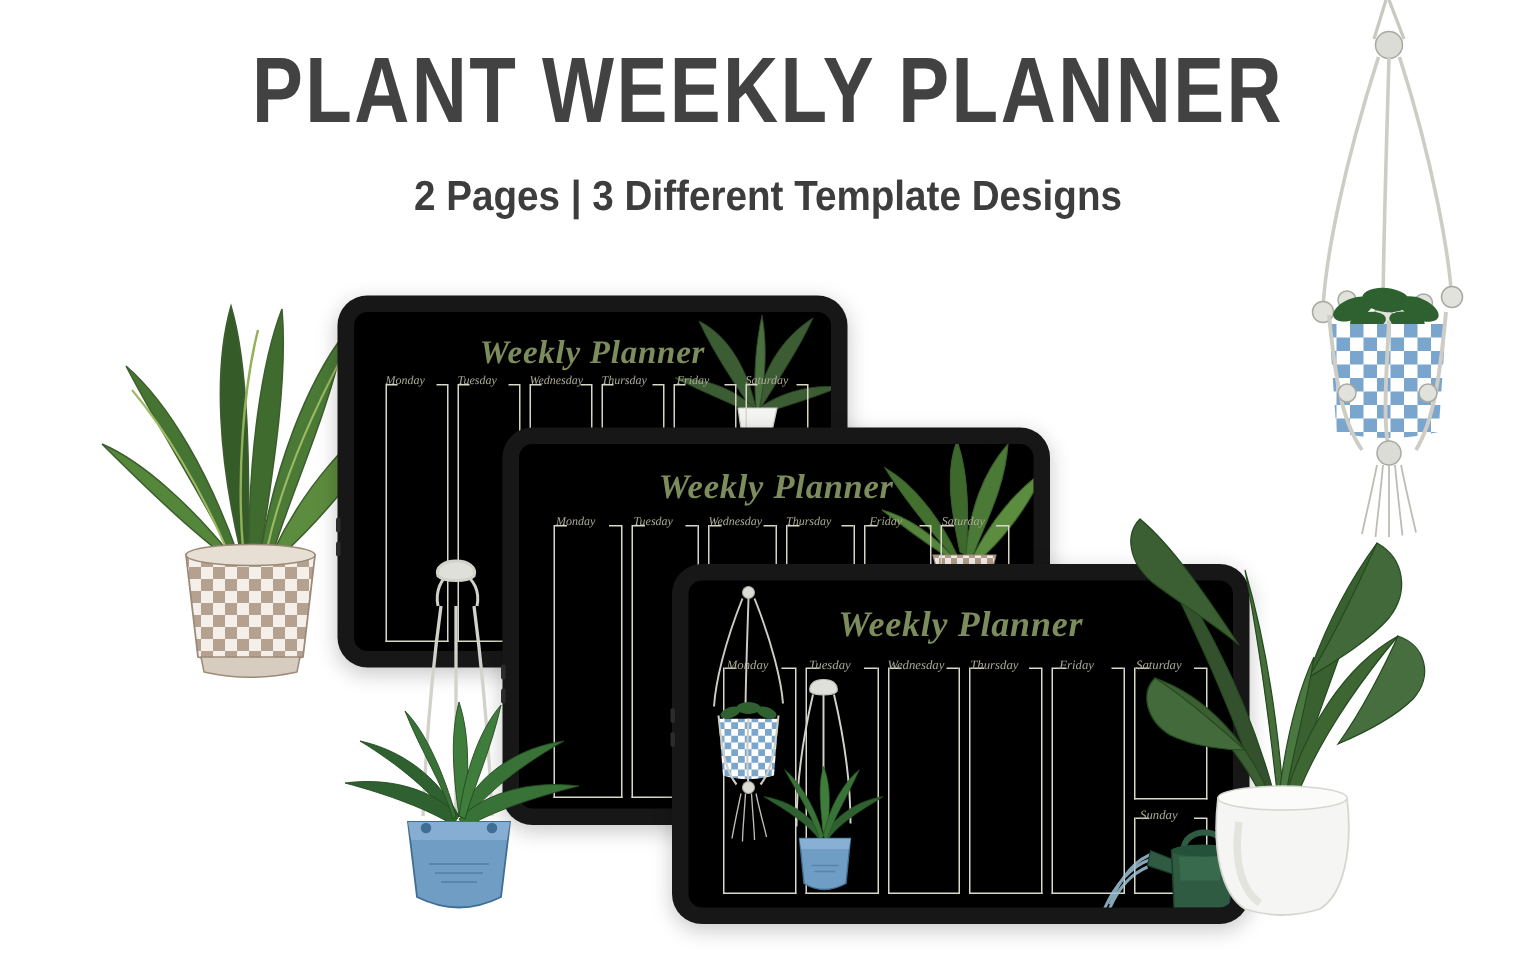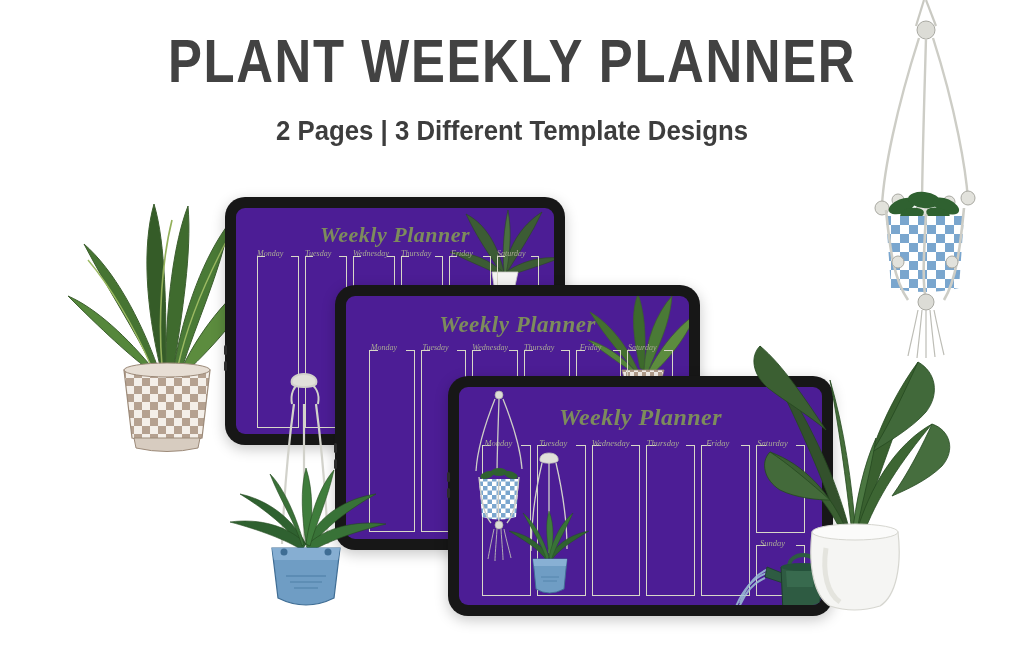--- a/index.html
+++ b/index.html
@@ -14,21 +14,21 @@
     margin:28px 0 0 0;line-height:1.05;
     transform:scaleX(0.82);transform-origin:center;white-space:nowrap;}
   #subtitle{
     font-family:"Liberation Sans Narrow","Liberation Sans",sans-serif;
     font-weight:700;font-size:28px;color:#3d3d3d;margin:22px 0 0 0;
     transform:scaleX(0.92);transform-origin:center;white-space:nowrap;}
 
   
   .tablet{position:absolute;background:#171717;border-radius:20px;
           box-shadow:0 4px 14px rgba(0,0,0,.22);}
-  .tablet .screen{position:absolute;inset:11px;background:#4c1d95;
+  .tablet .screen{position:absolute;inset:11px;background:#000000;
           border-radius:9px;overflow:hidden;}
   .tablet .btn-dot{position:absolute;left:-1px;width:3px;height:10px;
           background:#2c2c2c;border-radius:2px;}
 
   #tablet-1{left:225px;top:197px;width:340px;height:248px;}
   #tablet-2{left:335px;top:285px;width:365px;height:265px;}
   #tablet-3{left:448px;top:376px;width:385px;height:240px;}
 
   
   .planner{position:absolute;inset:0;}

